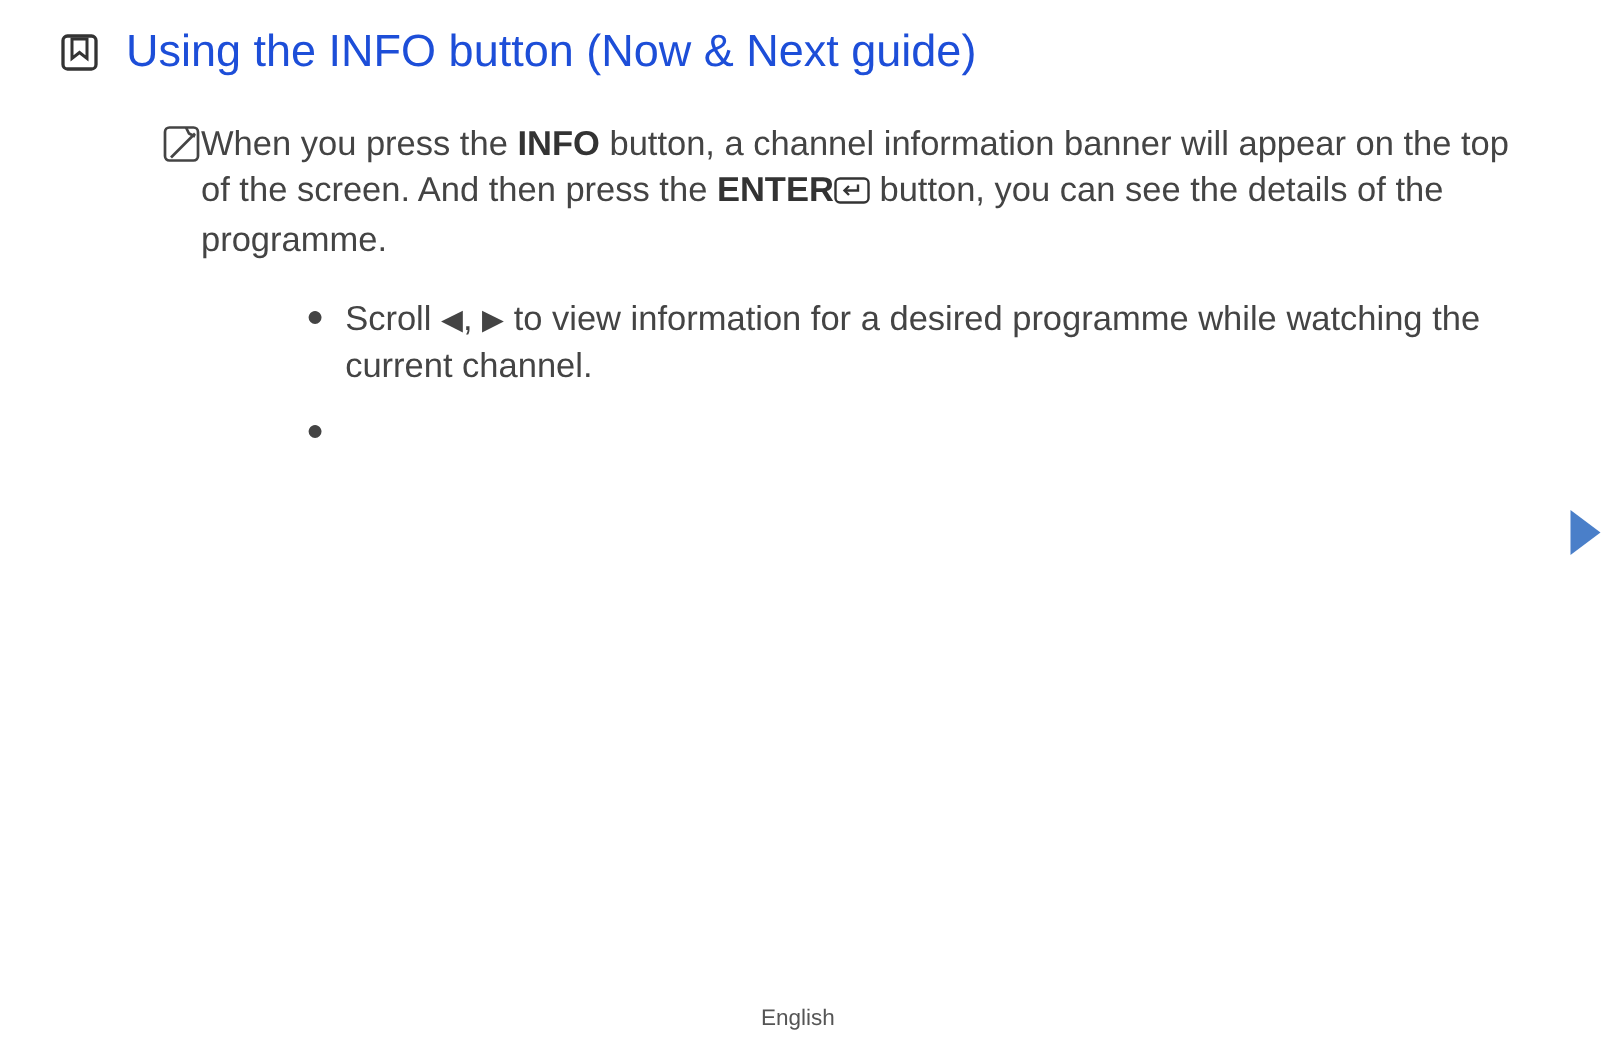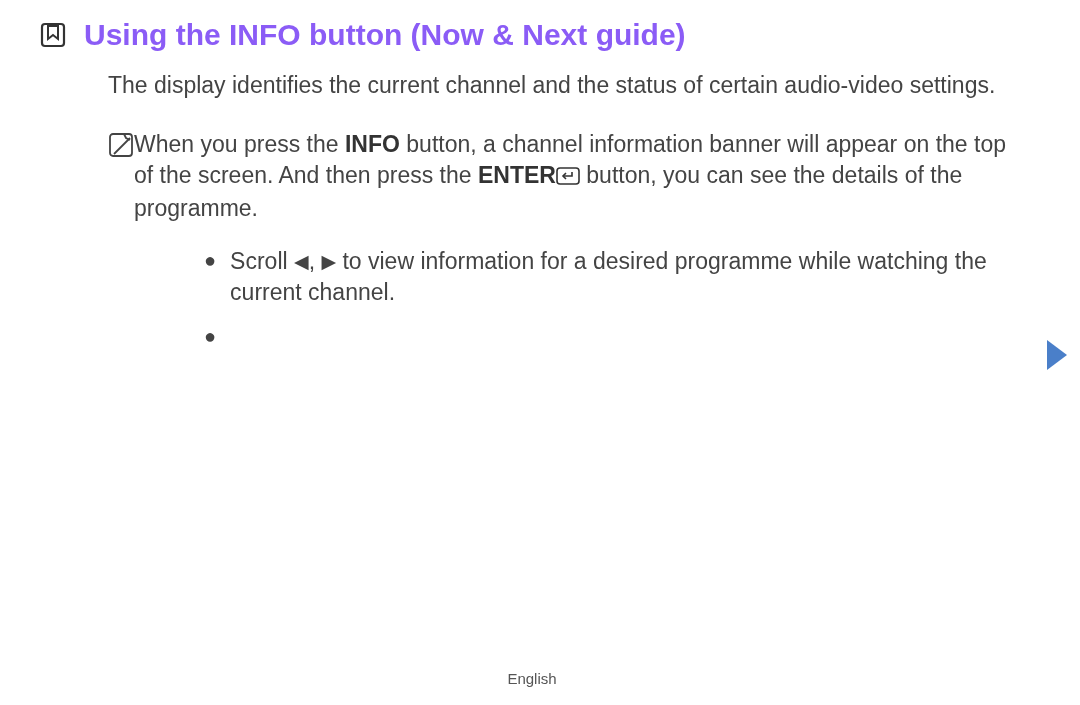--- a/index.html
+++ b/index.html
@@ -22,22 +22,22 @@
       gap: 18px;
       margin-bottom: 18px;
     }
     .bookmark-icon {
       width: 26px;
       height: 26px;
       flex-shrink: 0;
     }
     .title {
       font-size: 30px;
-      font-weight: 700;
-      color: #8b5cf6;
+      font-weight: 400;
+      color: #1d4ed8;
     }
     .body-block {
       margin-left: 68px;
       margin-right: 20px;
       font-size: 23px;
       line-height: 1.35;
       color: #444;
     }
     .body-block p {
       margin-bottom: 0;
@@ -125,21 +125,20 @@
   <span class="bookmark-icon">
     <svg viewBox="0 0 26 26" width="26" height="26">
       <rect x="2" y="2" width="22" height="22" rx="3" ry="3" fill="none" stroke="#333" stroke-width="2.2"></rect>
       <path d="M8 4 H18 V17 L13 13 L8 17 Z" fill="#fff" stroke="#333" stroke-width="2"></path>
     </svg>
   </span>
   <h1 class="title">Using the INFO button (Now &amp; Next guide)</h1>
 </div>
 
 <div class="body-block">
-  <p>The display identifies the current channel and the status of certain audio-video settings.</p>
 </div>
 
 <div class="note-row">
   <span class="note-icon">
     <svg viewBox="0 0 26 26" width="26" height="26">
       <rect x="2" y="2" width="22" height="22" rx="3" ry="3" fill="none" stroke="#444" stroke-width="1.8"></rect>
       <path d="M6 22 L22 6" stroke="#444" stroke-width="1.8" fill="none"></path>
       <path d="M16 2 L18 6 L22 8" stroke="#444" stroke-width="1.8" fill="none"></path>
     </svg>
   </span>

